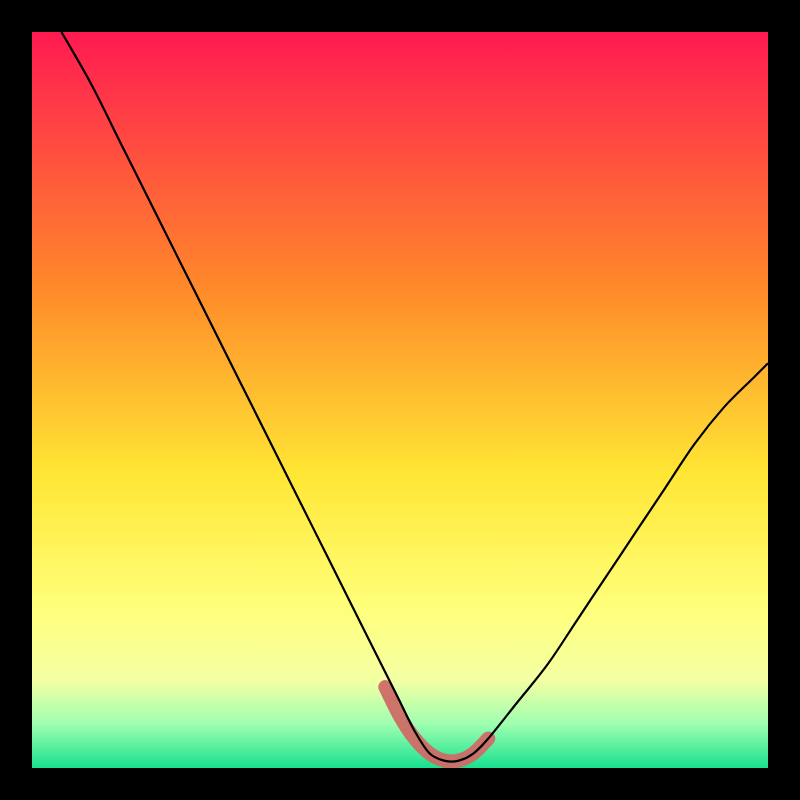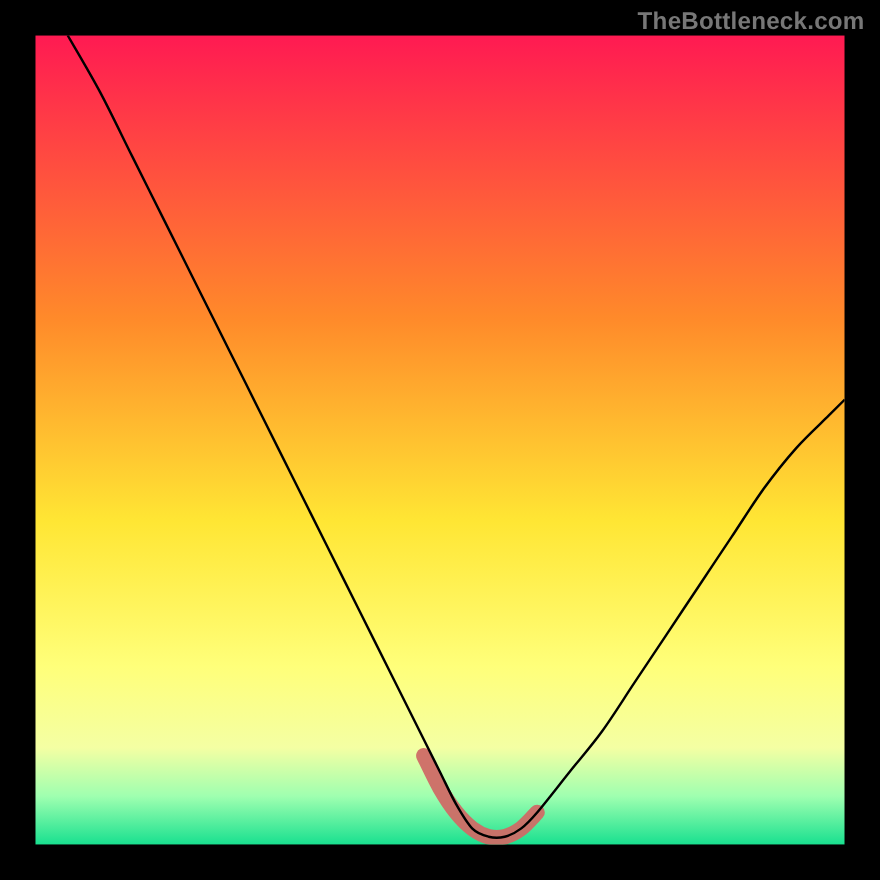--- a/index.html
+++ b/index.html
@@ -72,14 +72,13 @@
             <stop offset="88%" stop-color="#f4ffa3"></stop>
             <stop offset="94%" stop-color="#9fffb0"></stop>
             <stop offset="100%" stop-color="#18e08f"></stop>
           </linearGradient>
       </defs>
       <rect x="0" y="0" width="736" height="736" fill="url(#bg-grad)"></rect>
       <path class="highlight-path" d="M 353.28 655.04 C 355.73 659.95, 363.09 675.89, 368.00 684.48 C 372.91 693.07, 377.81 700.43, 382.72 706.56 C 387.63 712.69, 392.53 717.60, 397.44 721.28 C 402.35 724.96, 407.25 727.41, 412.16 728.64 C 417.07 729.87, 421.97 729.87, 426.88 728.64 C 431.79 727.41, 436.69 724.96, 441.60 721.28 C 446.51 717.60, 453.87 709.01, 456.32 706.56"></path>
       <path class="curve-path" d="M 29.44 0.00 C 34.35 8.59, 49.07 33.12, 58.88 51.52 C 68.69 69.92, 78.51 90.77, 88.32 110.40 C 98.13 130.03, 107.95 149.65, 117.76 169.28 C 127.57 188.91, 137.39 208.53, 147.20 228.16 C 157.01 247.79, 166.83 267.41, 176.64 287.04 C 186.45 306.67, 196.27 326.29, 206.08 345.92 C 215.89 365.55, 225.71 385.17, 235.52 404.80 C 245.33 424.43, 255.15 444.05, 264.96 463.68 C 274.77 483.31, 284.59 502.93, 294.40 522.56 C 304.21 542.19, 314.03 561.81, 323.84 581.44 C 333.65 601.07, 345.92 625.60, 353.28 640.32 C 360.64 655.04, 363.09 659.95, 368.00 669.76 C 372.91 679.57, 377.81 690.61, 382.72 699.20 C 387.63 707.79, 392.53 716.37, 397.44 721.28 C 402.35 726.19, 407.25 727.41, 412.16 728.64 C 417.07 729.87, 421.97 729.87, 426.88 728.64 C 431.79 727.41, 436.69 724.96, 441.60 721.28 C 446.51 717.60, 448.96 715.15, 456.32 706.56 C 463.68 697.97, 475.95 682.03, 485.76 669.76 C 495.57 657.49, 505.39 646.45, 515.20 632.96 C 525.01 619.47, 534.83 603.52, 544.64 588.80 C 554.45 574.08, 564.27 559.36, 574.08 544.64 C 583.89 529.92, 593.71 515.20, 603.52 500.48 C 613.33 485.76, 623.15 471.04, 632.96 456.32 C 642.77 441.60, 652.59 425.65, 662.40 412.16 C 672.21 398.67, 682.03 386.40, 691.84 375.36 C 701.65 364.32, 713.92 353.28, 721.28 345.92 C 728.64 338.56, 733.55 333.65, 736.00 331.20"></path>
     </svg>
   </div>
-  <div class="watermark">TheBottleneck.com</div>
 </div>
 
 </body></html>

